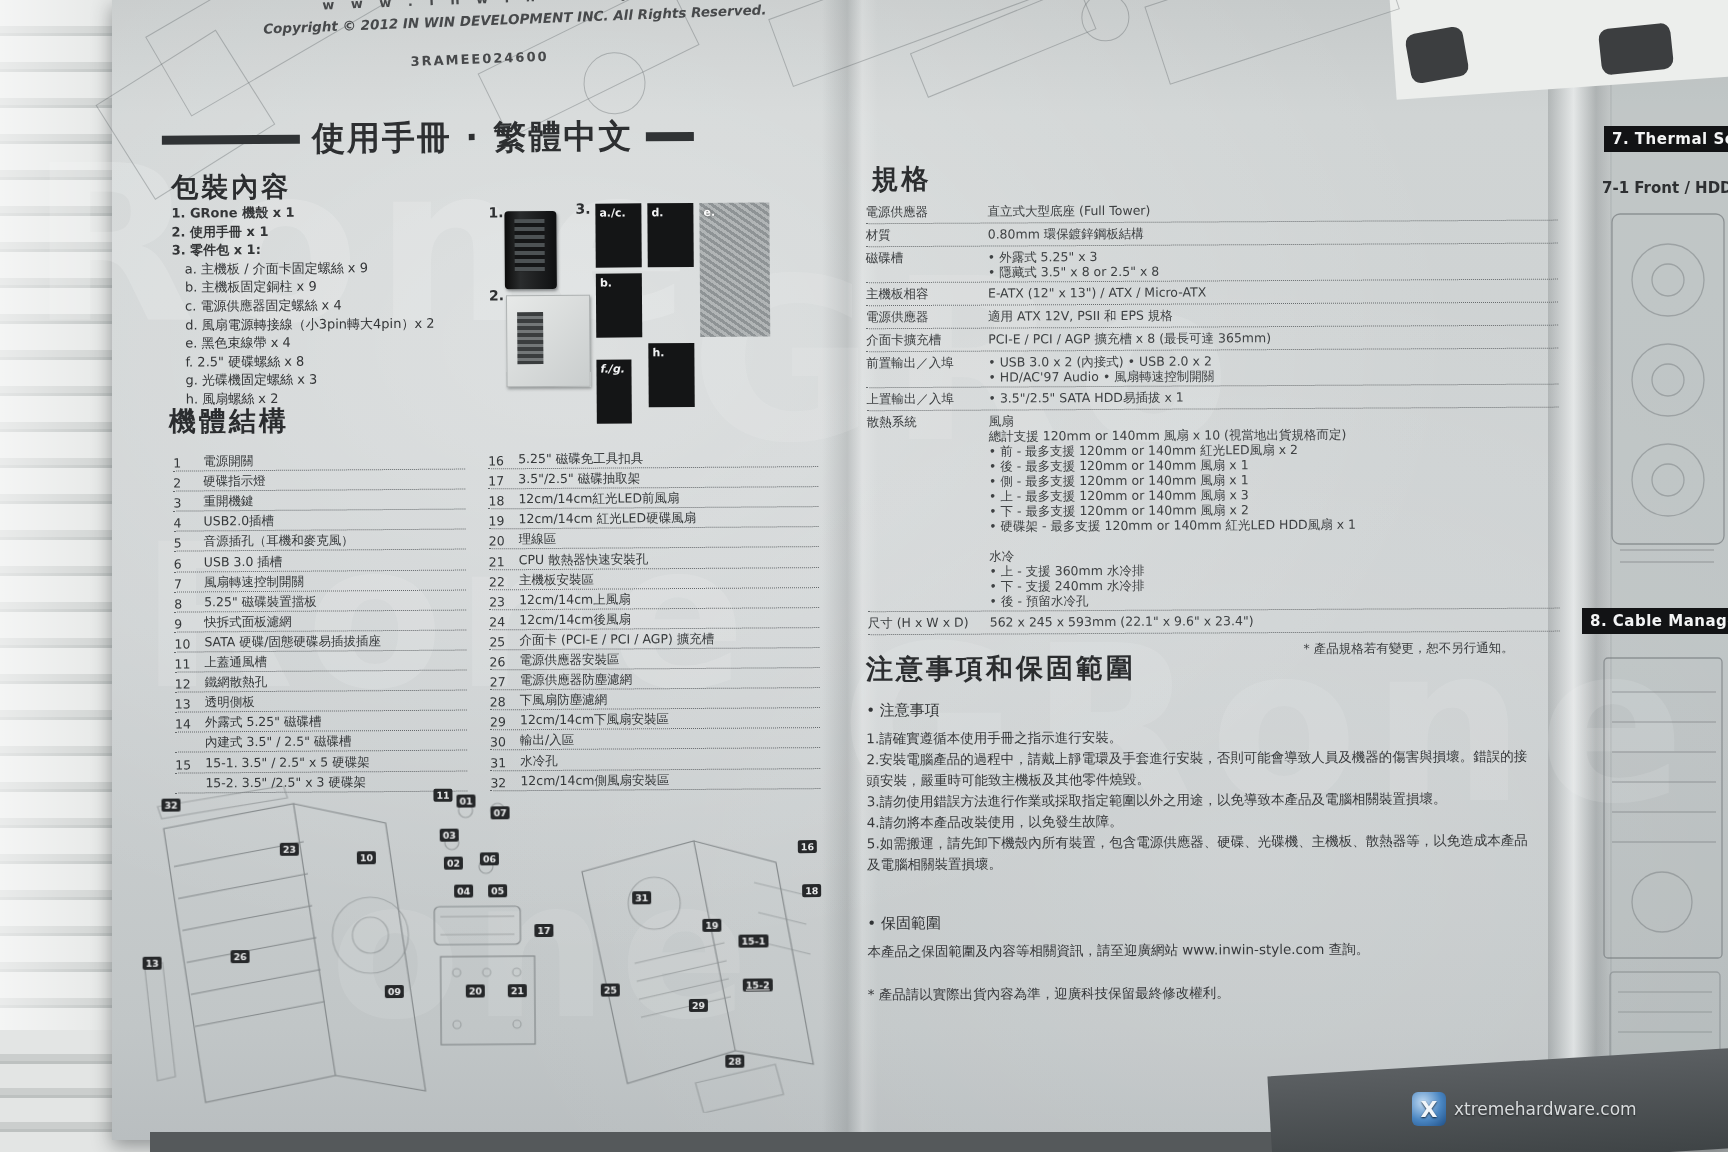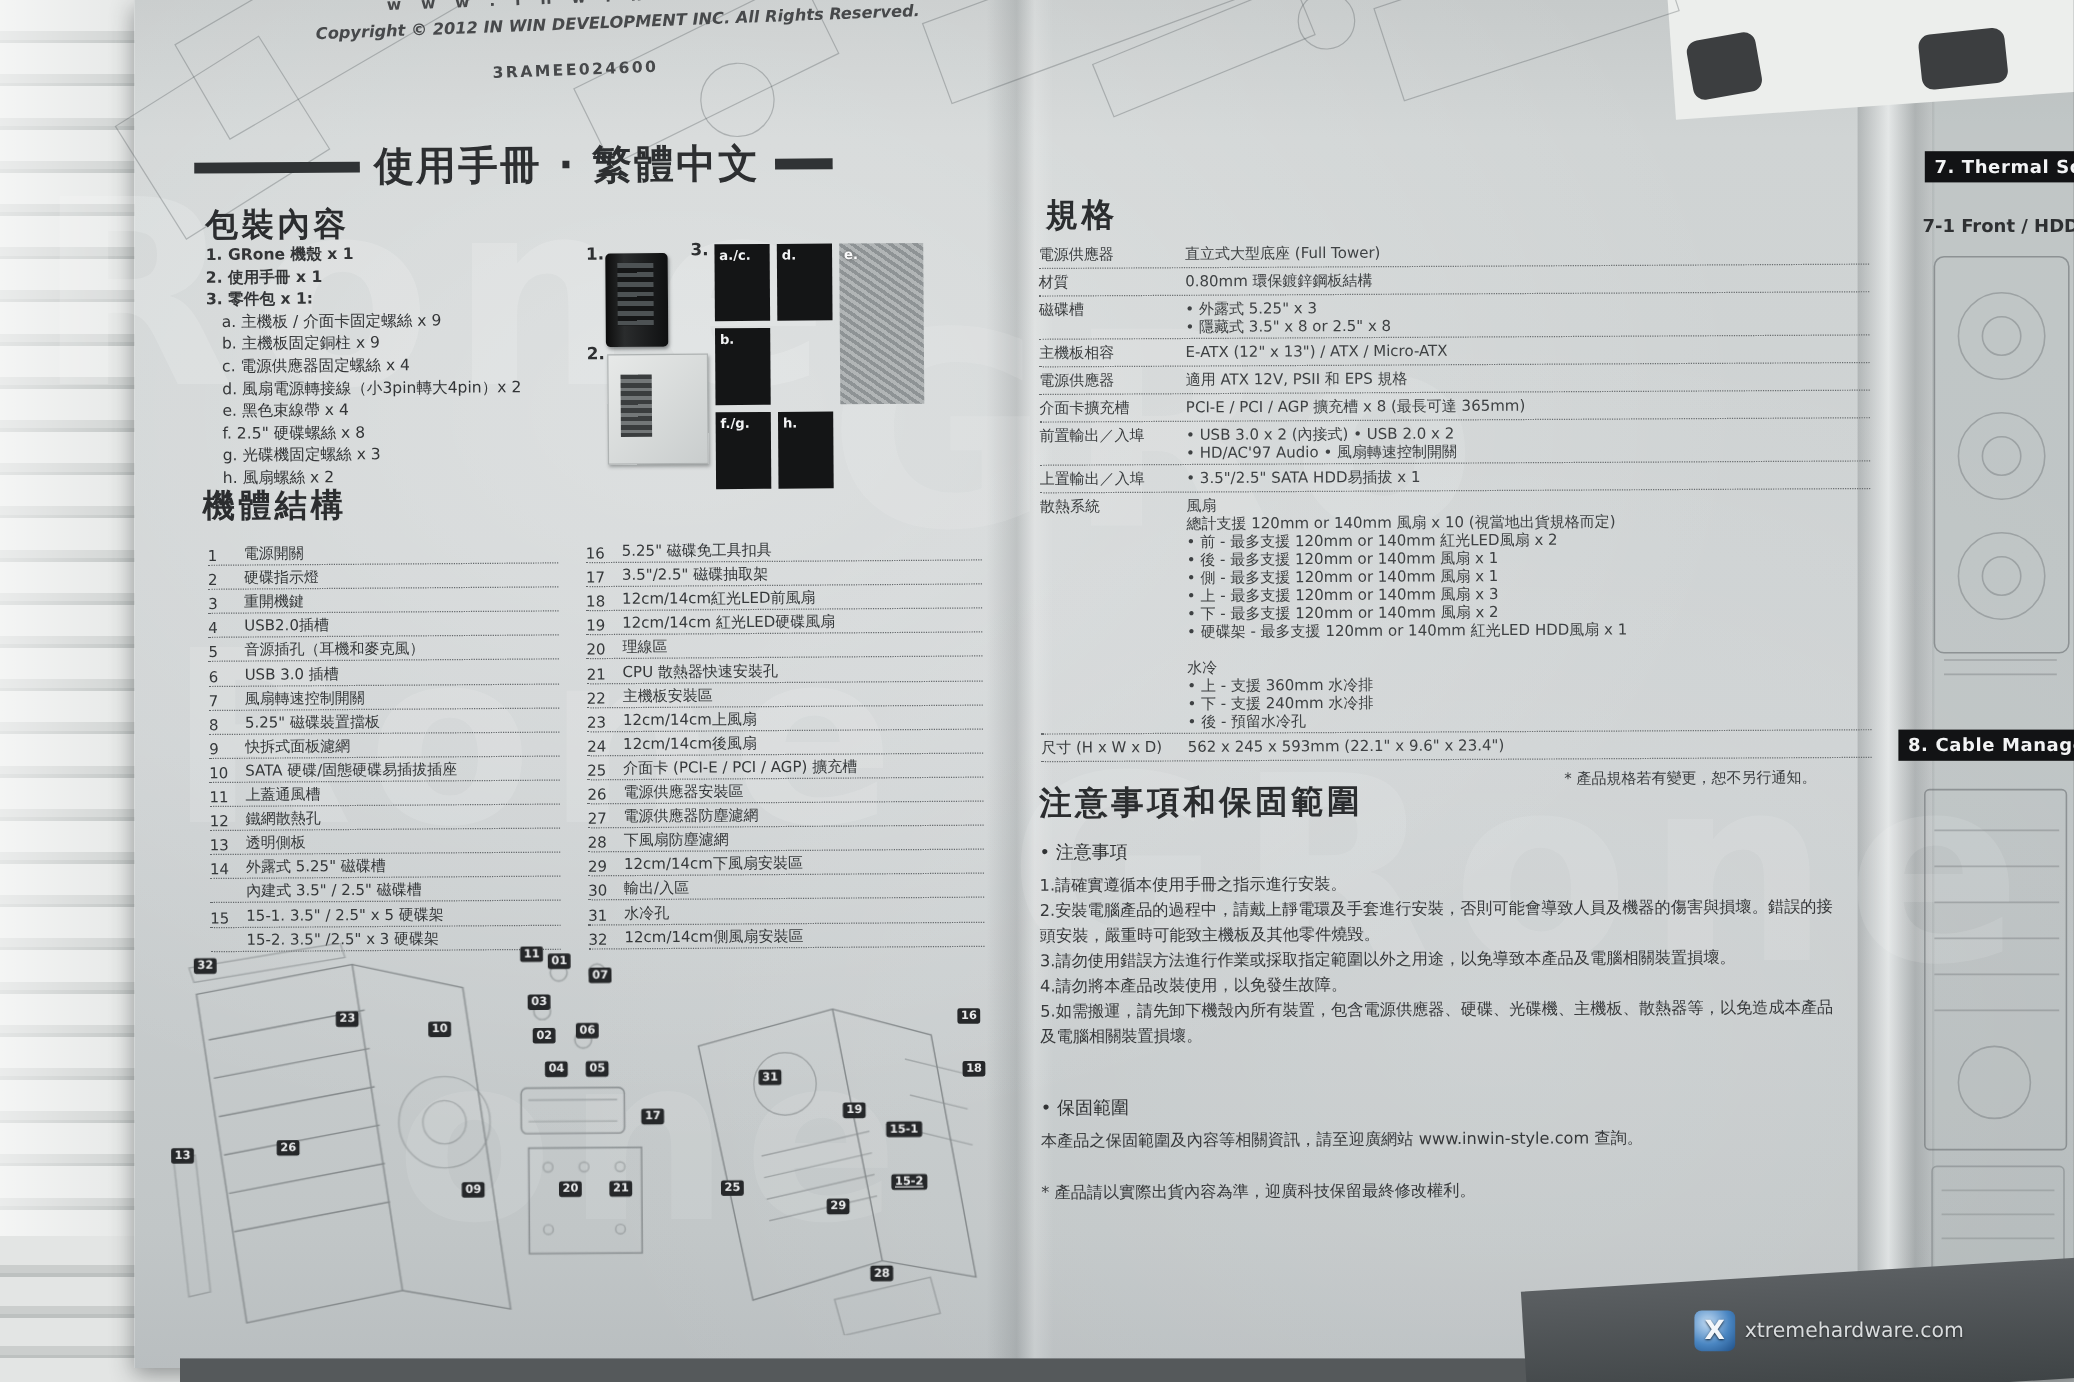--- a/index.html
+++ b/index.html
@@ -79,21 +79,21 @@
     border:1px solid #aeb2b2;box-shadow:1px 2px 3px rgba(50,54,56,.4);}
   .card-thumb::after{content:"";position:absolute;left:10px;top:16px;width:26px;height:52px;
     background:repeating-linear-gradient(180deg,#3a3d3e 0 4px,#737778 4px 7px);}
   .tile{position:absolute;background:#141516;color:#f2f3f4;font-size:11px;font-weight:bold;padding:3px 0 0 4px;box-sizing:border-box;}
   .tile .glyph{position:absolute;left:50%;top:58%;width:16px;height:9px;margin-left:-8px;border-radius:50%;
     background:radial-gradient(circle at 35% 35%,#cfd3d4,#7e8florida486 70%,#5c6163);transform:rotate(35deg);}
   .tile.t-ac{left:596px;top:205px;width:46px;height:64px;}
   .tile.t-d{left:648px;top:205px;width:46px;height:64px;}
   .tile.t-e{left:700px;top:205px;width:70px;height:134px;background:repeating-linear-gradient(35deg,#8e9395 0 3px,#b1b5b6 3px 6px);color:#fbfbfb;text-shadow:0 0 3px #555;}
   .tile.t-b{left:596px;top:275px;width:46px;height:64px;}
-  .tile.t-fg{left:596px;top:345px;width:46px;height:64px;}
+  .tile.t-fg{left:596px;top:361px;width:35px;height:64px;font-style:italic;}
   .tile.t-h{left:648px;top:345px;width:46px;height:64px;}
   
   .struct-col{position:absolute;font-size:12.5px;color:#35383a;}
   .struct-col.left{left:172px;top:450px;width:292px;}
   .struct-col.right{left:487px;top:450px;width:330px;}
   .srow{display:flex;align-items:flex-end;height:19.1px;border-bottom:1px dotted #63676a;overflow:hidden;}
   .srow .n{width:30px;flex:none;}
   .srow .t{flex:1;white-space:nowrap;}
   
   .diagram-layer{position:absolute;left:130px;top:785px;width:700px;height:330px;}

